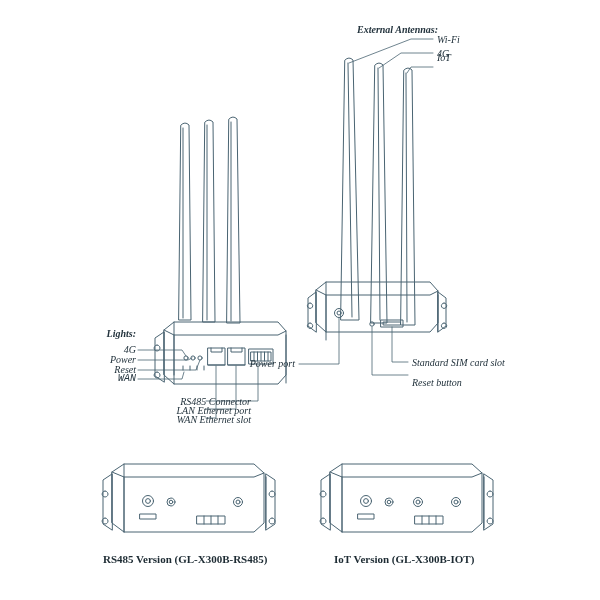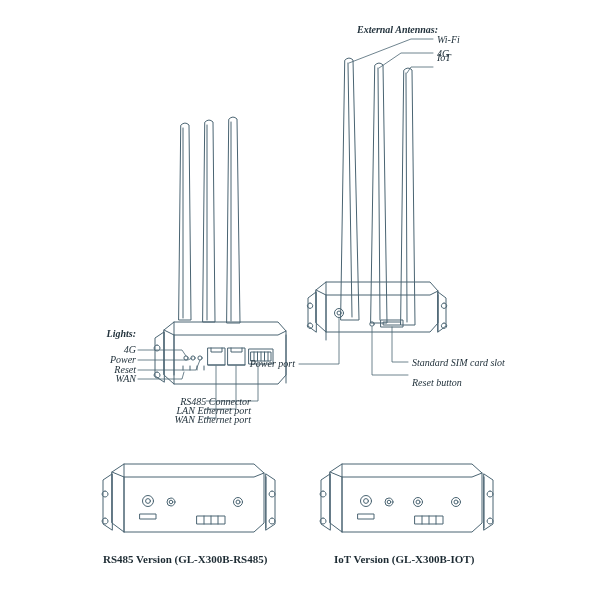--- a/index.html
+++ b/index.html
@@ -199,25 +199,25 @@
         <path d="M392 327 v35 h16"></path>
         <path d="M372 327 v48 h36"></path>
       </g>
     </g>
   </svg>
 
   <div class="lbl b right" style="left:56px; top:328px; width:80px;">Lights:</div>
   <div class="lbl right" style="left:56px; top:344px; width:80px;">4G</div>
   <div class="lbl right" style="left:56px; top:354px; width:80px;">Power</div>
   <div class="lbl right" style="left:56px; top:364px; width:80px;">Reset</div>
-  <div class="lbl right" style="left:56px; top:373px; width:80px;">WAN</div>
+  <div class="lbl right" style="left:56px; top:373px; width:80px;font-family:Liberation Mono, monospace;">WAN</div>
 
   <div class="lbl" style="left:251px; top:396px; text-align:right; transform:translateX(-100%);">RS485 Connector</div>
   <div class="lbl" style="left:251px; top:405px; text-align:right; transform:translateX(-100%);">LAN Ethernet port</div>
-  <div class="lbl" style="left:251px; top:414px; text-align:right; transform:translateX(-100%);">WAN Ethernet port</div>
+  <div class="lbl" style="left:251px; top:414px; text-align:right; transform:translateX(-100%);">WAN Ethernet slot</div>
 
   <div class="lbl b" style="left:357px; top:24px;">External Antennas:</div>
   <div class="lbl" style="left:437px; top:34px;">Wi-Fi</div>
   <div class="lbl" style="left:437px; top:48px;">4G</div>
   <div class="lbl" style="left:437px; top:52px;">IoT</div>
 
   <div class="lbl" style="left:295px; top:358px; text-align:center; transform:translateX(-100%);">Power port</div>
   <div class="lbl" style="left:412px; top:357px;">Standard SIM card slot</div>
   <div class="lbl" style="left:412px; top:370px;margin-top:7px;">Reset button</div>
 

